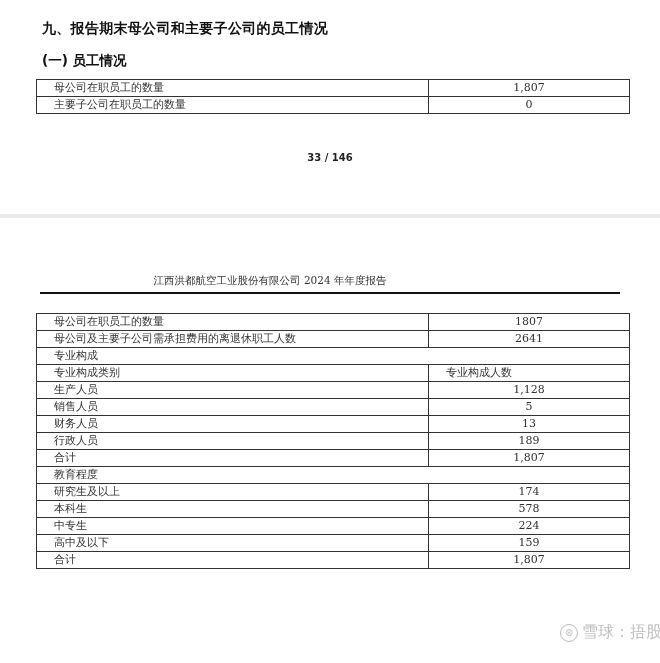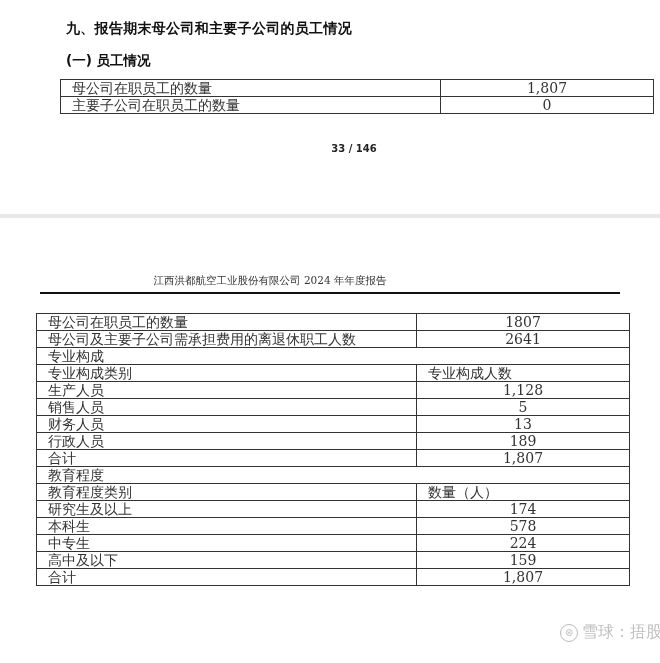--- a/index.html
+++ b/index.html
@@ -2,42 +2,42 @@
 <html><head>
 <meta charset="utf-8">
 <style>
   html, body { margin: 0; padding: 0; }
   body {
     width: 660px; height: 663px; overflow: hidden; position: relative;
     background: #ffffff;
     font-family: "DejaVu Serif", "Liberation Serif", serif;
     color: #222;
   }
-  .page1 { position: absolute; left: 0; top: 0; width: 635px; height: 214px; background: #fff; margin-left: 24px; }
+  .page1 { position: absolute; left: 0; top: 0; width: 635px; height: 214px; background: #fff; }
   .h1 {
     position: absolute; left: 42px; top: 20px;
     font-family: "DejaVu Sans", "Liberation Sans", sans-serif;
     font-weight: bold; font-size: 14px; color: #111; letter-spacing: 0.3px;
   }
   .h2 {
     position: absolute; left: 42px; top: 52px;
     font-family: "DejaVu Sans", "Liberation Sans", sans-serif;
     font-weight: bold; font-size: 13.5px; color: #111; text-align: right;
   }
   table.t { border-collapse: collapse; position: absolute; }
   table.t td {
-    border: 1.3px solid #333; padding: 0 11px; font-size: 14px; line-height: 16px;
+    border: 1.3px solid #333; padding: 0 17px; font-size: 11px; line-height: 16px;
     height: 16px; white-space: nowrap; color: #333;
   }
   .num { text-align: center; }
   .ctr { text-align: left; }
   .t1 { left: 36px; top: 79px; width: 594px; }
   .t1 td.c1 { width: 357px; }
   .pagenum {
-    position: absolute; left: 0; width: 660px; top: 143px; text-align: center;
+    position: absolute; left: 0; width: 660px; top: 152px; text-align: center;
     font-family: "DejaVu Sans", "Liberation Sans", sans-serif;
     font-weight: bold; font-size: 10px; color: #222;
   }
   .sep { position: absolute; left: 0; top: 214px; width: 660px; height: 4px; background: #e8e8e8; }
   .header2 {
     position: absolute; left: 0; width: 540px; top: 274px; text-align: center;
     font-size: 10.5px; color: #333;
   }
   .hline { position: absolute; left: 40px; width: 580px; top: 292px; height: 2px; background: #111; }
   .t2 { left: 36px; top: 313px; width: 594px; }
@@ -113,24 +113,20 @@
     <td class="num">189</td>
   </tr>
   <tr>
     <td class="c1 ctr">合计</td>
     <td class="num">1,807</td>
   </tr>
   <tr>
     <td colspan="2" class="ctr">教育程度</td>
   </tr>
   <tr>
-    <td class="c1 ctr">教育程度类别</td>
-    <td class="ctr">数量（人）</td>
-  </tr>
-  <tr>
     <td class="c1 ctr">研究生及以上</td>
     <td class="num">174</td>
   </tr>
   <tr>
     <td class="c1 ctr">本科生</td>
     <td class="num">578</td>
   </tr>
   <tr>
     <td class="c1 ctr">中专生</td>
     <td class="num">224</td>

